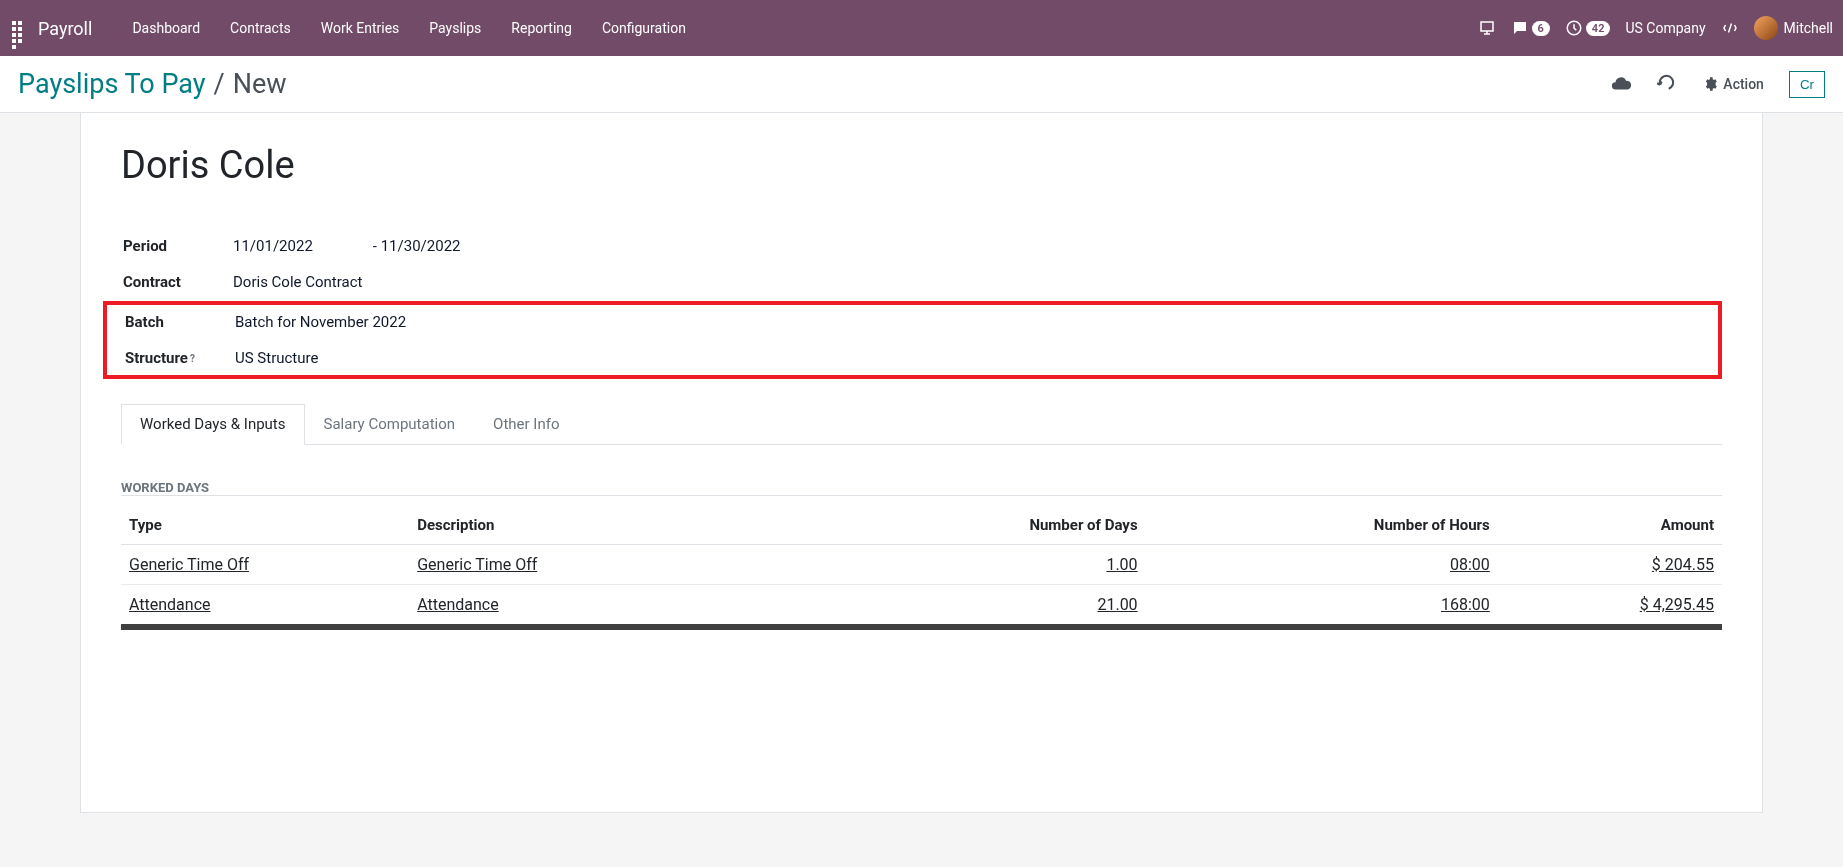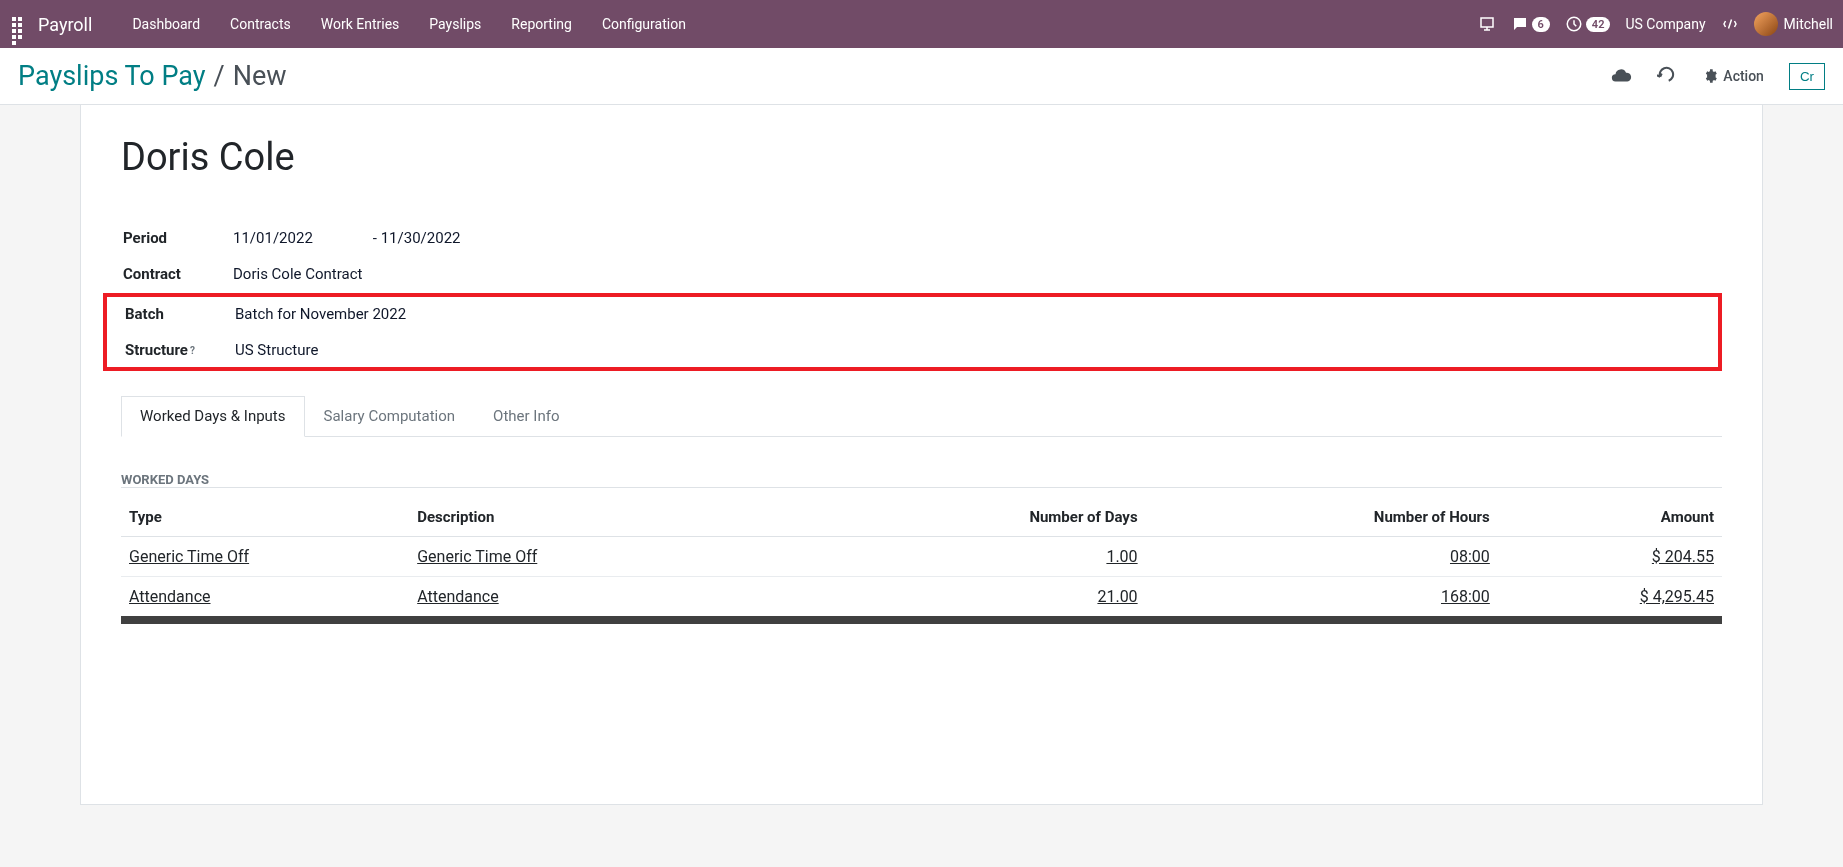--- a/index.html
+++ b/index.html
@@ -1,18 +1,18 @@
 <!DOCTYPE html>
 <html><head>
   <meta charset="utf-8">
   <style>
     * { box-sizing: border-box; margin: 0; padding: 0; }
     body { font-family: -apple-system, BlinkMacSystemFont, "Segoe UI", Roboto, "Helvetica Neue", Arial, sans-serif; font-size: 14px; color: #212529; background: #f5f5f5; }
     
-    .topbar { background: #714B67; color: #fff; height: 48px; display: flex; align-items: center; padding: 0 10px; }
+    .topbar { background: #714B67; color: #fff; height: 56px; display: flex; align-items: center; padding: 0 10px; }
     .topbar-left { display: flex; align-items: center; gap: 0; }
     .apps-icon { width: 18px; height: 18px; display: inline-flex; flex-wrap: wrap; gap: 2px; padding: 2px; margin-right: 10px; cursor: pointer; }
     .apps-icon span { width: 4px; height: 4px; background: #fff; display: block; }
     .app-name { font-size: 18px; font-weight: 400; margin-right: 25px; cursor: pointer; }
     .nav-item { padding: 10px 15px; color: #fff; cursor: pointer; font-size: 14px; }
     .topbar-right { margin-left: auto; display: flex; align-items: center; gap: 15px; }
     .topbar-icon { cursor: pointer; display: inline-flex; align-items: center; position: relative; }
     .badge-pill { background: #fff; color: #714B67; font-size: 11px; padding: 1px 6px; border-radius: 8px; margin-left: 3px; font-weight: 600; }
     .company-name { font-size: 14px; cursor: pointer; }
     .avatar { width: 24px; height: 24px; border-radius: 50%; background: linear-gradient(135deg, #f4a460, #8b4513); display: inline-block; }
@@ -45,21 +45,21 @@
     .tabs { display: flex; border-bottom: 1px solid #dee2e6; margin-top: 25px; }
     .tab { padding: 10px 18px; border: 1px solid transparent; cursor: pointer; color: #6c757d; font-size: 15px; }
     .tab.active { border: 1px solid #dee2e6; border-bottom: 1px solid #fff; margin-bottom: -1px; color: #212529; background: #fff; }
     
     .section-title { text-transform: uppercase; font-weight: 700; color: #6c757d; font-size: 13px; margin-top: 35px; margin-bottom: 10px; border-bottom: 1px solid #dee2e6; padding-bottom: 0; }
     
     .table { width: 100%; border-collapse: collapse; }
     .table th { text-align: left; font-weight: 700; padding: 10px 8px; border-bottom: 1px solid #dee2e6; font-size: 15px; }
     .table td { padding: 10px 8px; border-bottom: 1px solid #e9ecef; font-size: 16px; text-decoration: underline; }
     .table .right { text-align: right; }
-    .table tbody tr:last-child td { border-bottom: 8px solid #404040; }
+    .table tbody tr:last-child td { border-bottom: 6px solid #404040; }
     
     svg { display: block; }
   </style>
 </head>
 <body>
 
 <div class="topbar">
   <div class="topbar-left">
     <div class="apps-icon">
       <span></span>

